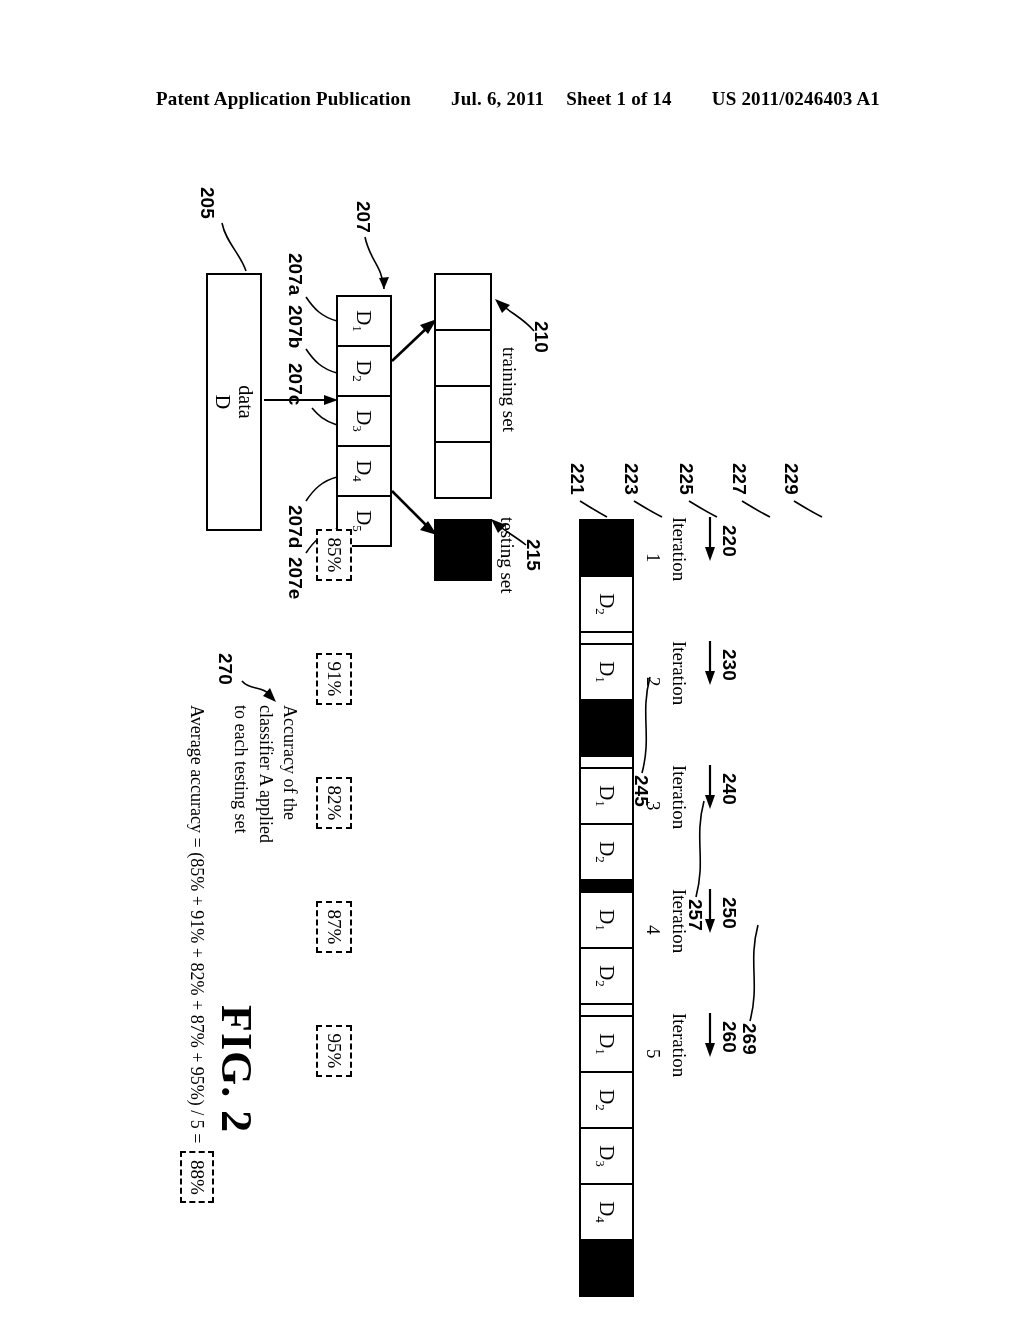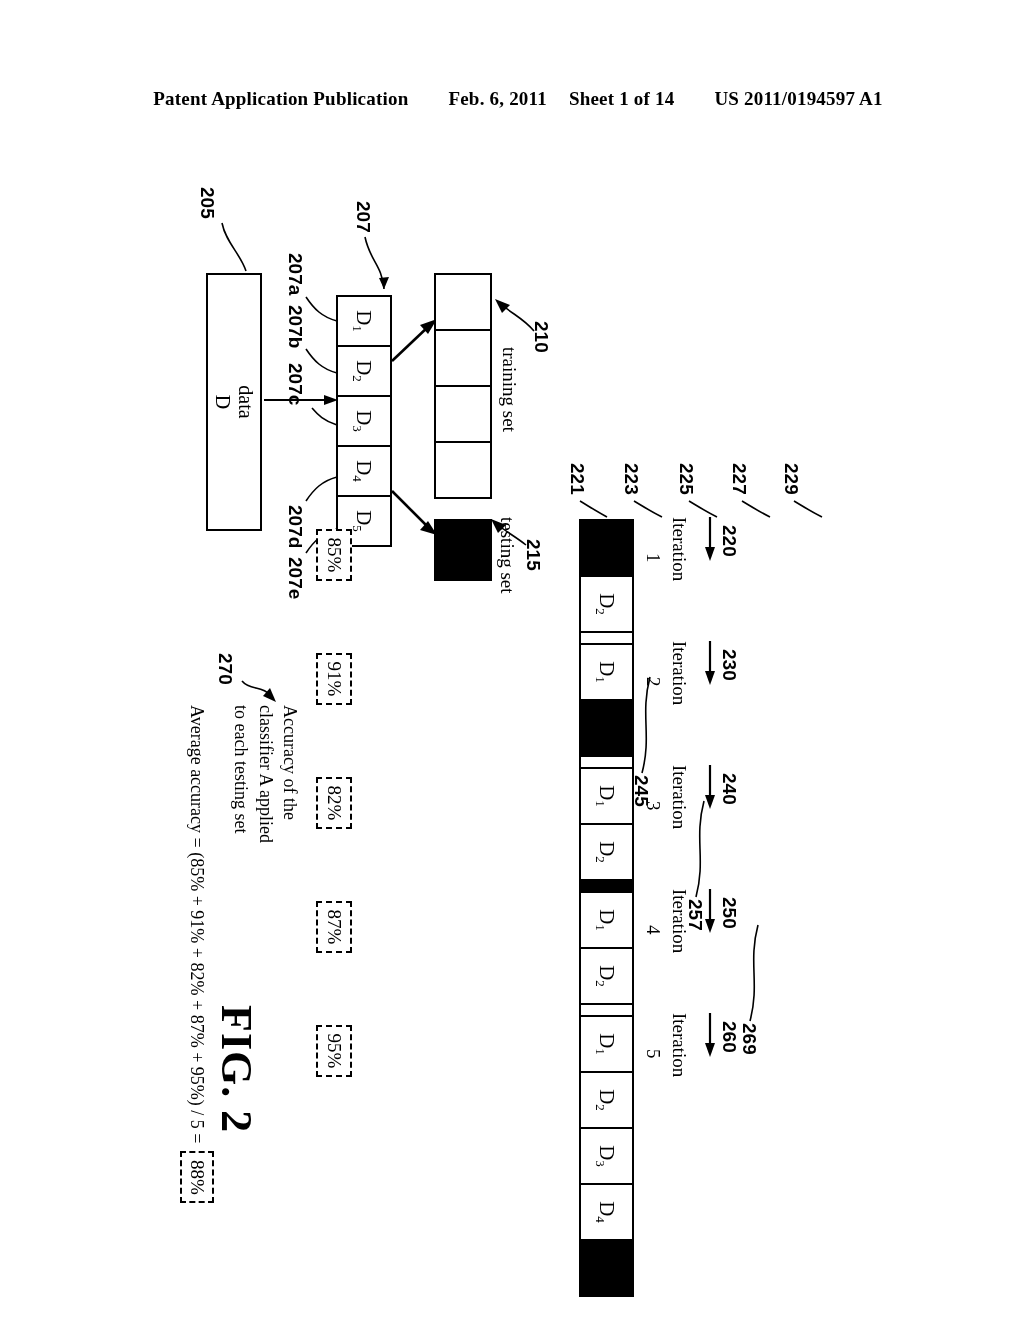--- a/index.html
+++ b/index.html
@@ -133,25 +133,25 @@
     pointer-events: none;
   }
   svg.overlay line, svg.overlay path { stroke: #000; fill: none; }
 </style>
 </head>
 <body>
 
 <div id="page-header">
   <span class="hdr-seg">Patent Application Publication</span>
   <span class="hdr-gap-lg"></span>
-  <span class="hdr-seg">Feb. 6, 2011</span>
+  <span class="hdr-seg">Jul. 6, 2011</span>
   <span class="hdr-gap-sm"></span>
   <span class="hdr-seg">Sheet 1 of 14</span>
   <span class="hdr-gap-lg"></span>
-  <span class="hdr-seg">US 2011/0194597 A1</span>
+  <span class="hdr-seg">US 2011/0246403 A1</span>
 </div>
 
 <div id="figure-rot-wrap">
   <div id="figure-canvas">
 
     <svg class="overlay" viewBox="0 0 1070 700">
 
       <path d="M 98 640 C 118 636 128 622 146 616" stroke-width="1.6"></path>
 
       <path d="M 112 497 C 136 492 140 480 164 478" stroke-width="1.6"></path>

